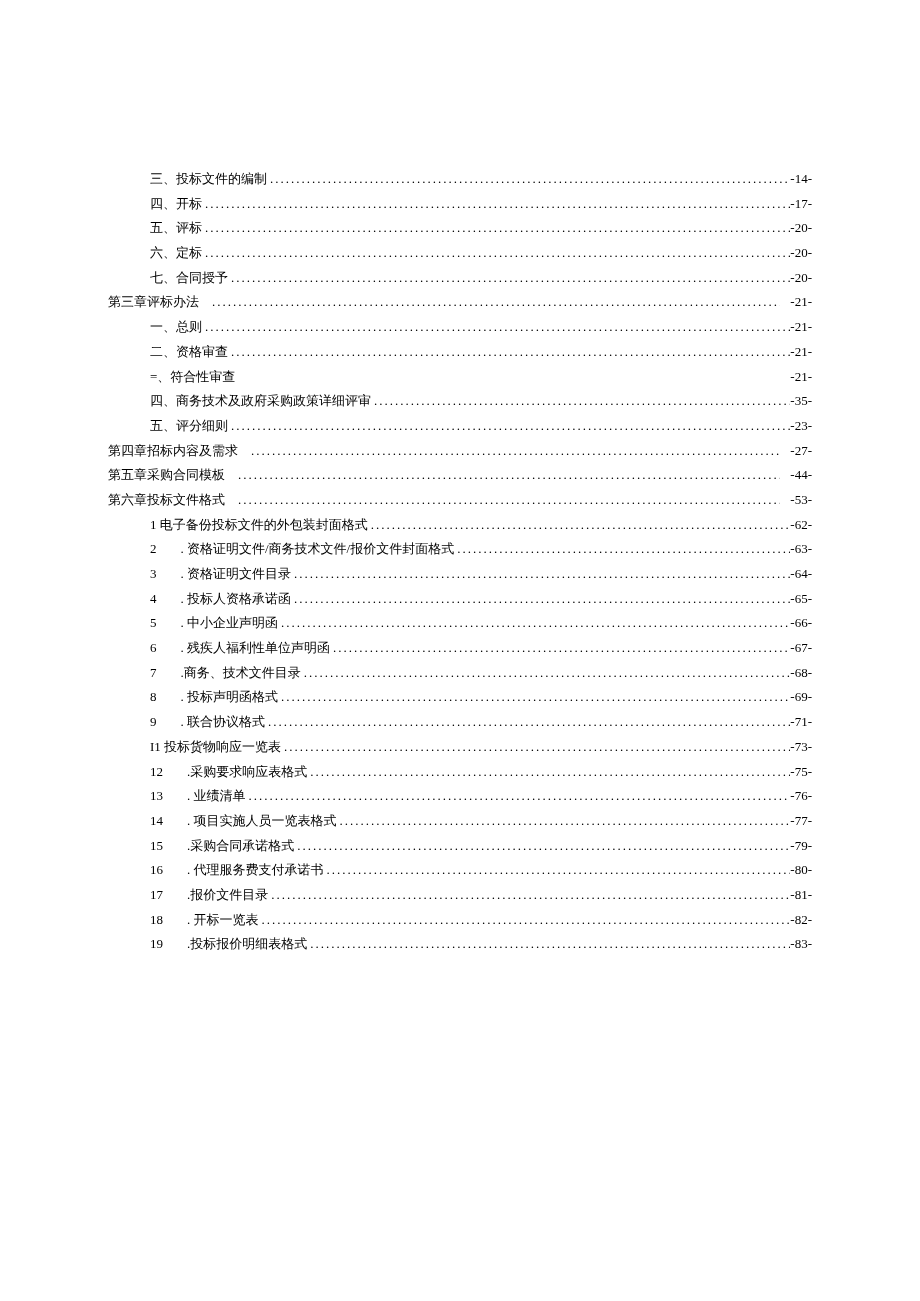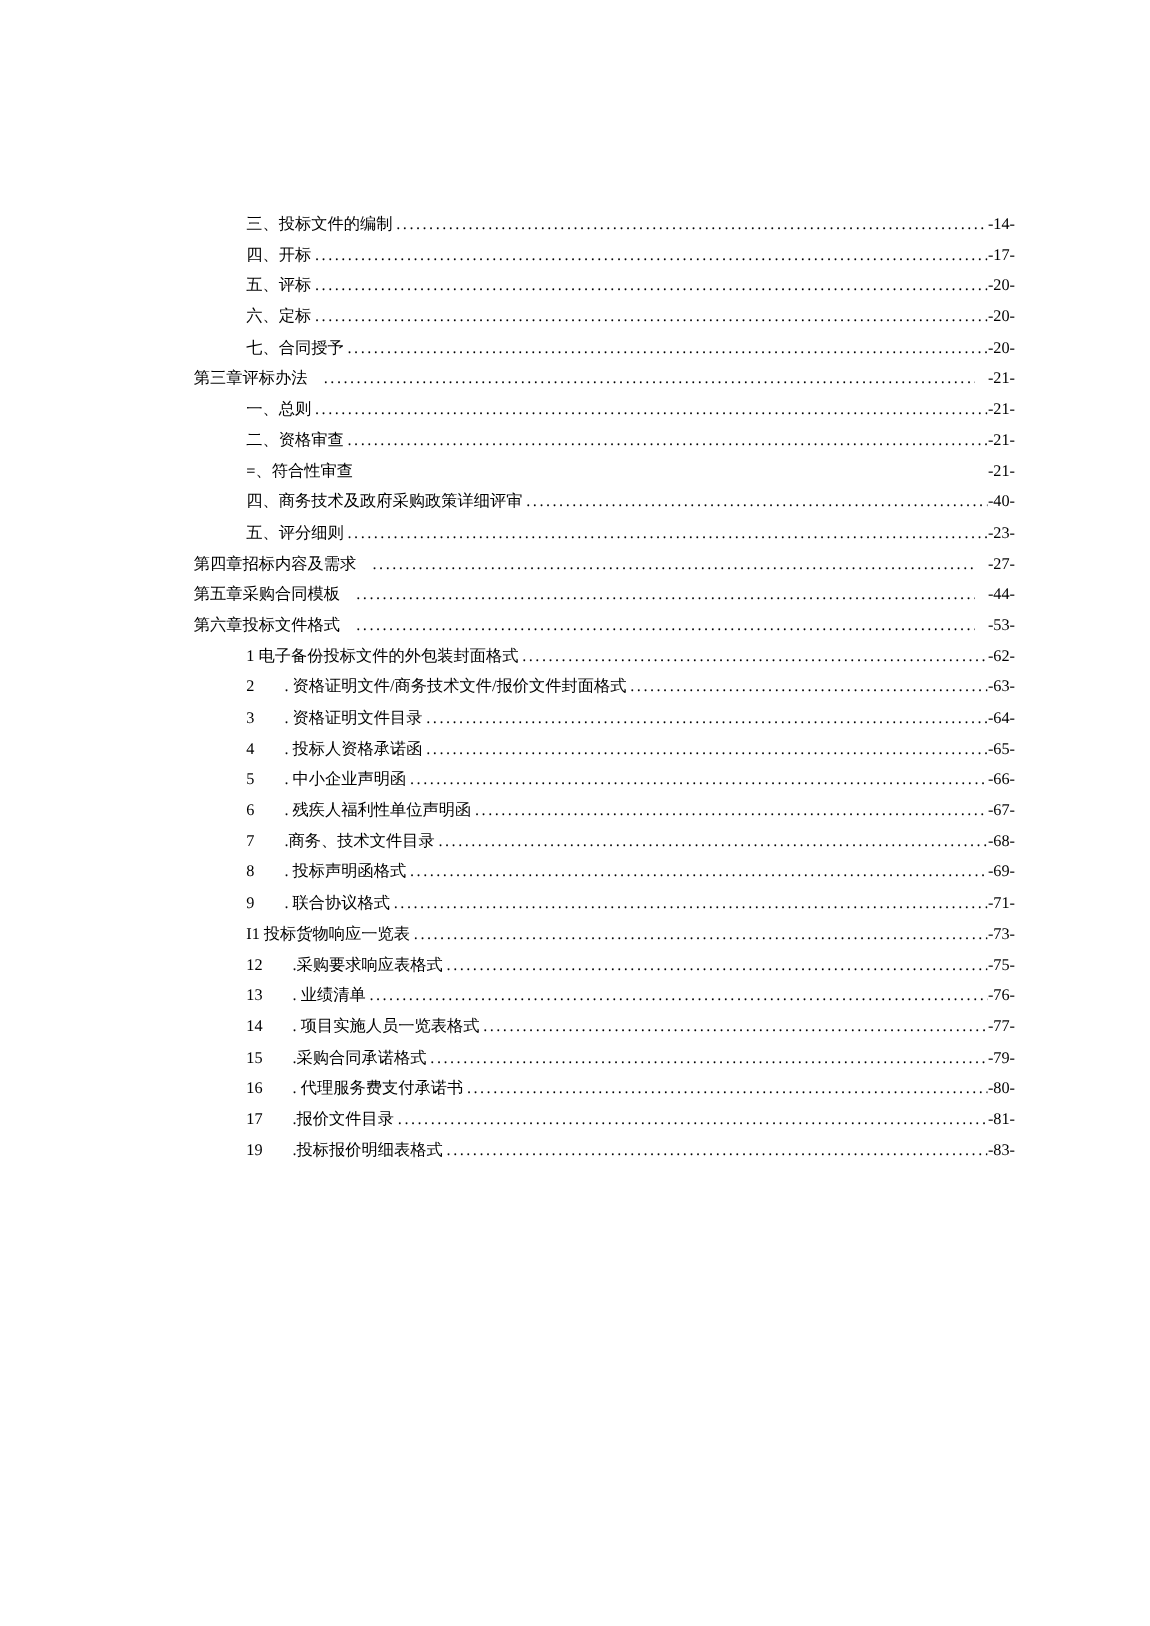--- a/index.html
+++ b/index.html
@@ -19,21 +19,20 @@
       padding-right: 108px;
     }
     .toc-container {
       width: 100%;
     }
     .toc-line {
       display: flex;
       align-items: baseline;
       margin-bottom: 6.5px;
       line-height: 1.4;
-      margin-left: 47px;
     }
     .toc-line.indent-0 {
       padding-left: 0;
       gap: 10px;
     }
     .toc-line.indent-1 {
       padding-left: 42px;
     }
     .toc-line.indent-2 {
       padding-left: 42px;
@@ -112,21 +111,21 @@
       <span class="toc-page">-21-</span>
     </div>
     <div class="toc-line indent-1">
       <span class="toc-label italic">=、符合性审查</span>
       <span class="no-dots"></span>
       <span class="toc-page italic">-21-</span>
     </div>
     <div class="toc-line indent-1">
       <span class="toc-label">四、商务技术及政府采购政策详细评审</span>
       <span class="toc-dots"></span>
-      <span class="toc-page">-40-</span>
+      <span class="toc-page">-35-</span>
     </div>
     <div class="toc-line indent-1">
       <span class="toc-label">五、评分细则</span>
       <span class="toc-dots"></span>
       <span class="toc-page">-23-</span>
     </div>
     <div class="toc-line indent-0">
       <span class="toc-label">第四章招标内容及需求</span>
       <span class="toc-dots"></span>
       <span class="toc-page">-27-</span>
@@ -227,20 +226,26 @@
       <span class="toc-num">16</span>
       <span class="toc-label">. 代理服务费支付承诺书</span>
       <span class="toc-dots"></span>
       <span class="toc-page">-80-</span>
     </div>
     <div class="toc-line indent-2">
       <span class="toc-num">17</span>
       <span class="toc-label">.报价文件目录</span>
       <span class="toc-dots"></span>
       <span class="toc-page">-81-</span>
+    </div>
+    <div class="toc-line indent-2">
+      <span class="toc-num">18</span>
+      <span class="toc-label">. 开标一览表</span>
+      <span class="toc-dots"></span>
+      <span class="toc-page">-82-</span>
     </div>
     <div class="toc-line indent-2">
       <span class="toc-num">19</span>
       <span class="toc-label">.投标报价明细表格式</span>
       <span class="toc-dots"></span>
       <span class="toc-page">-83-</span>
     </div>
   </div>
 
 </body></html>

